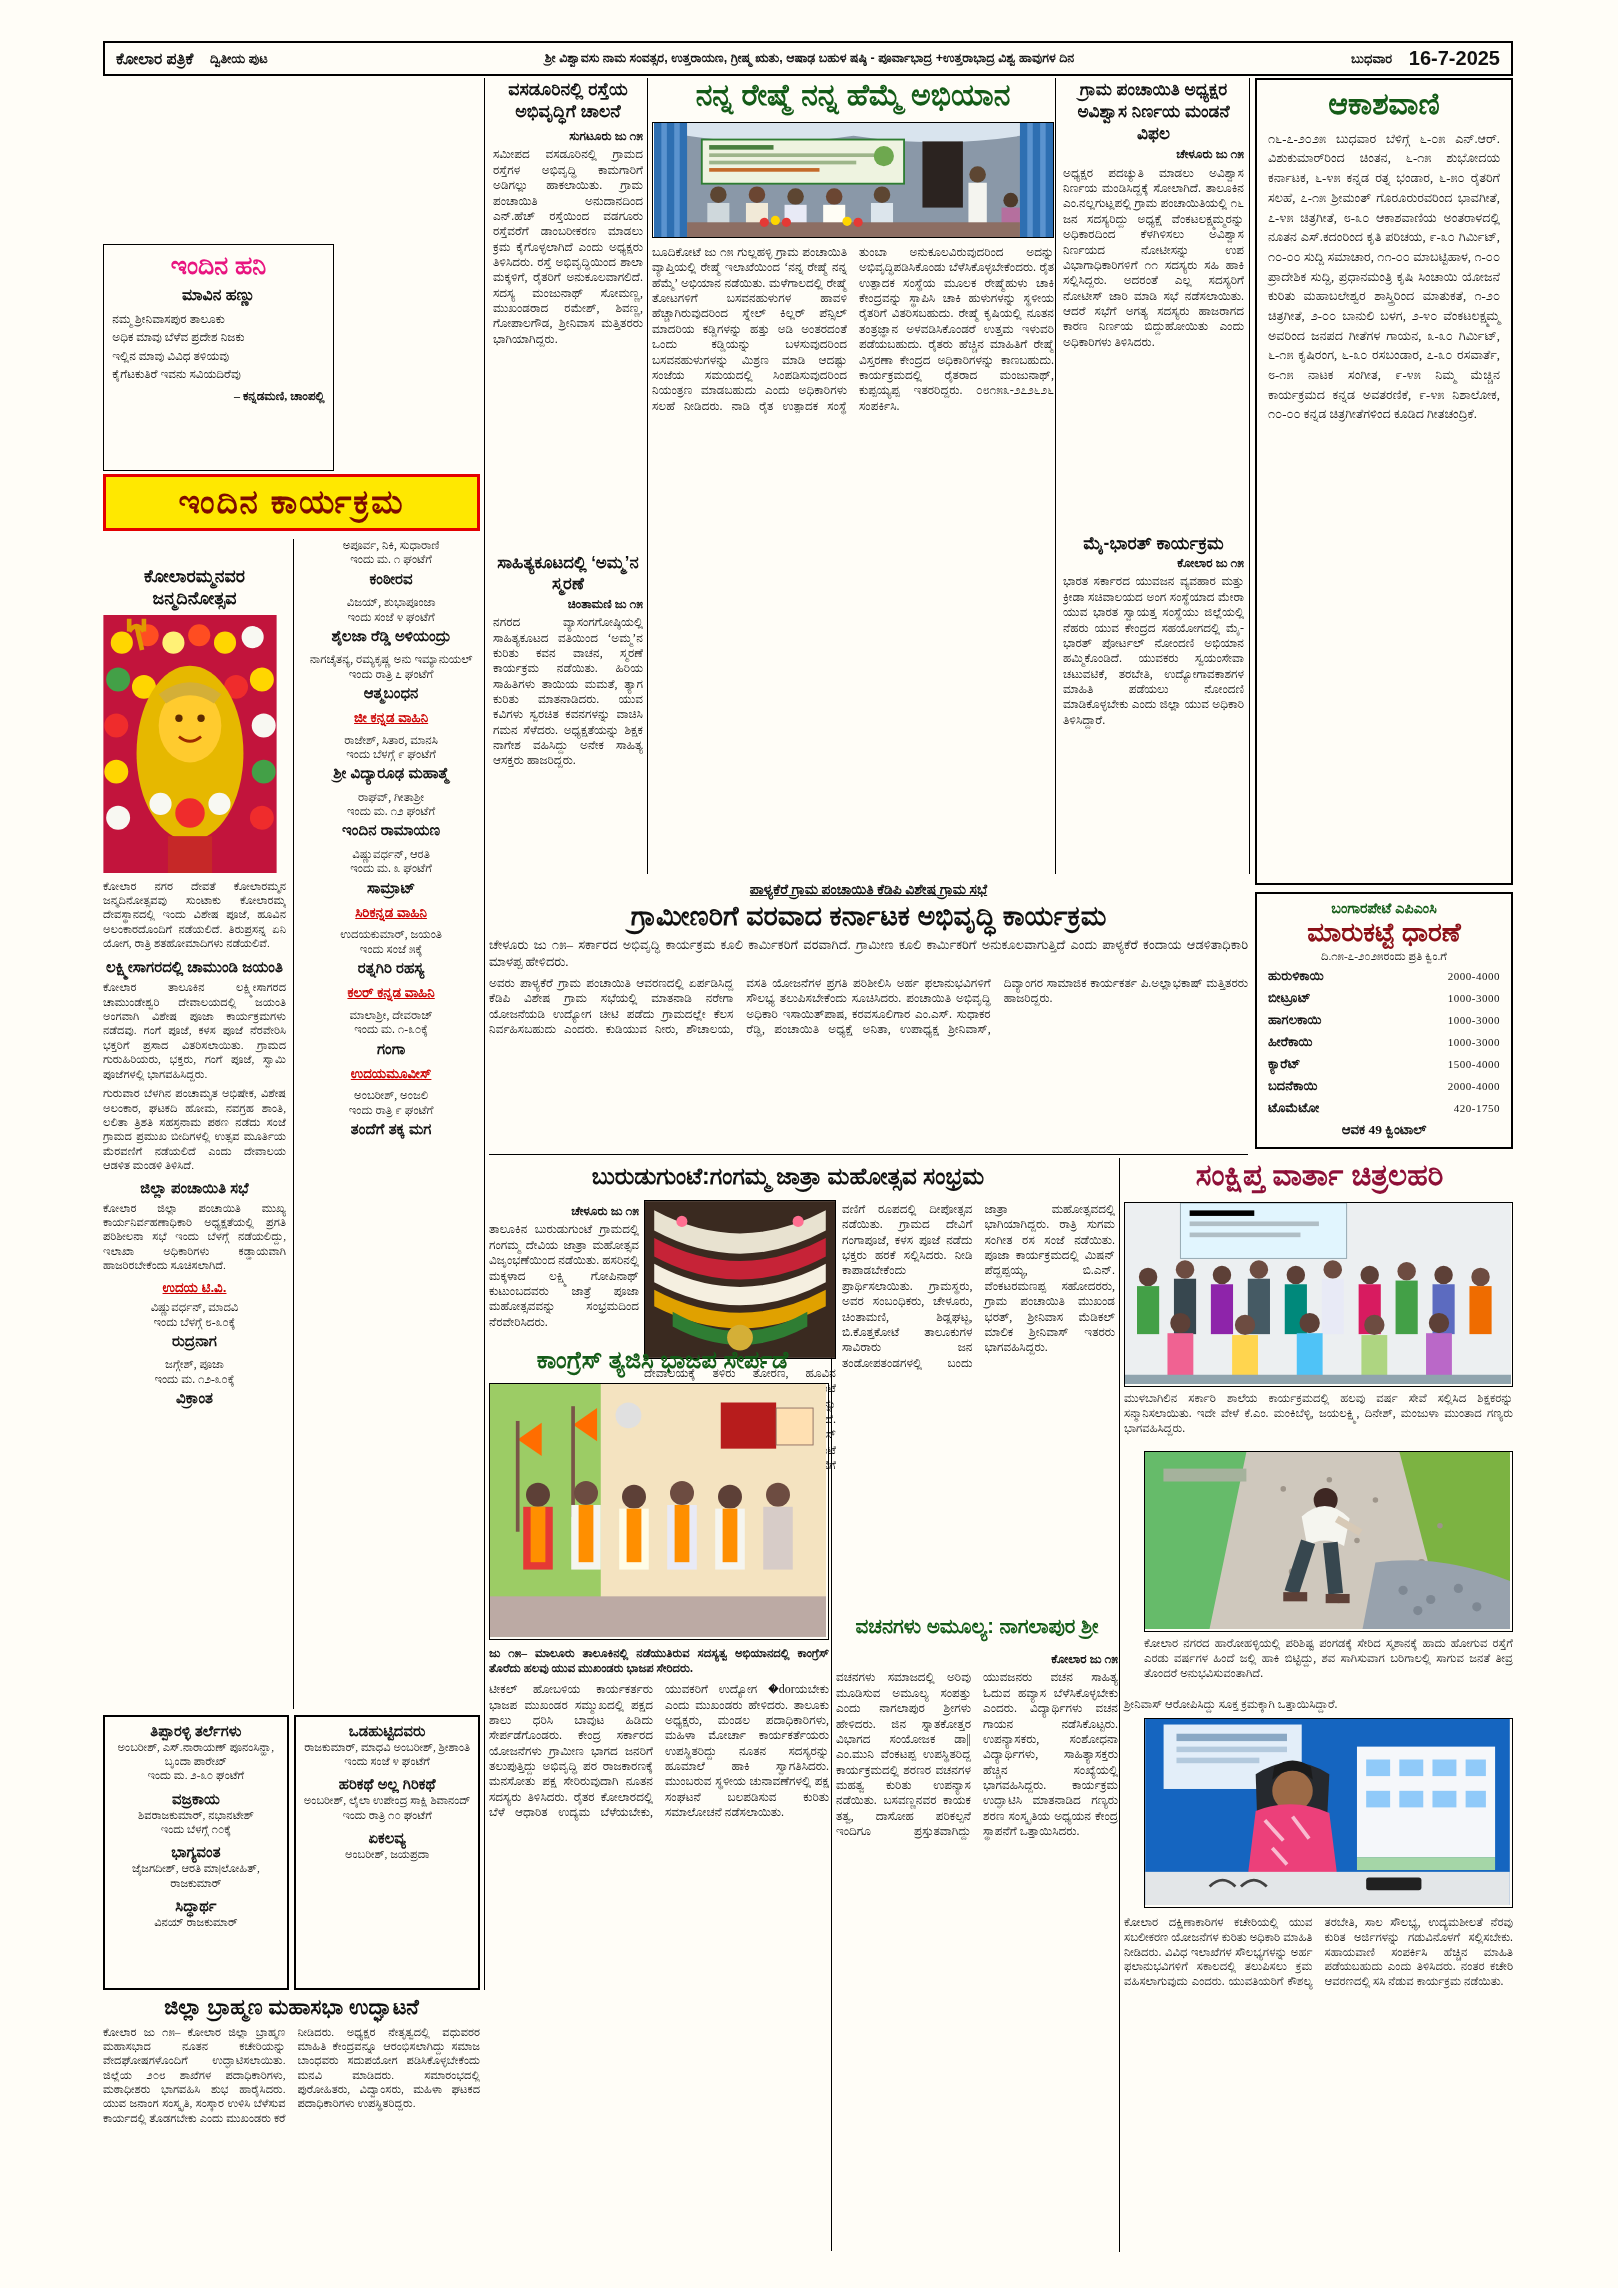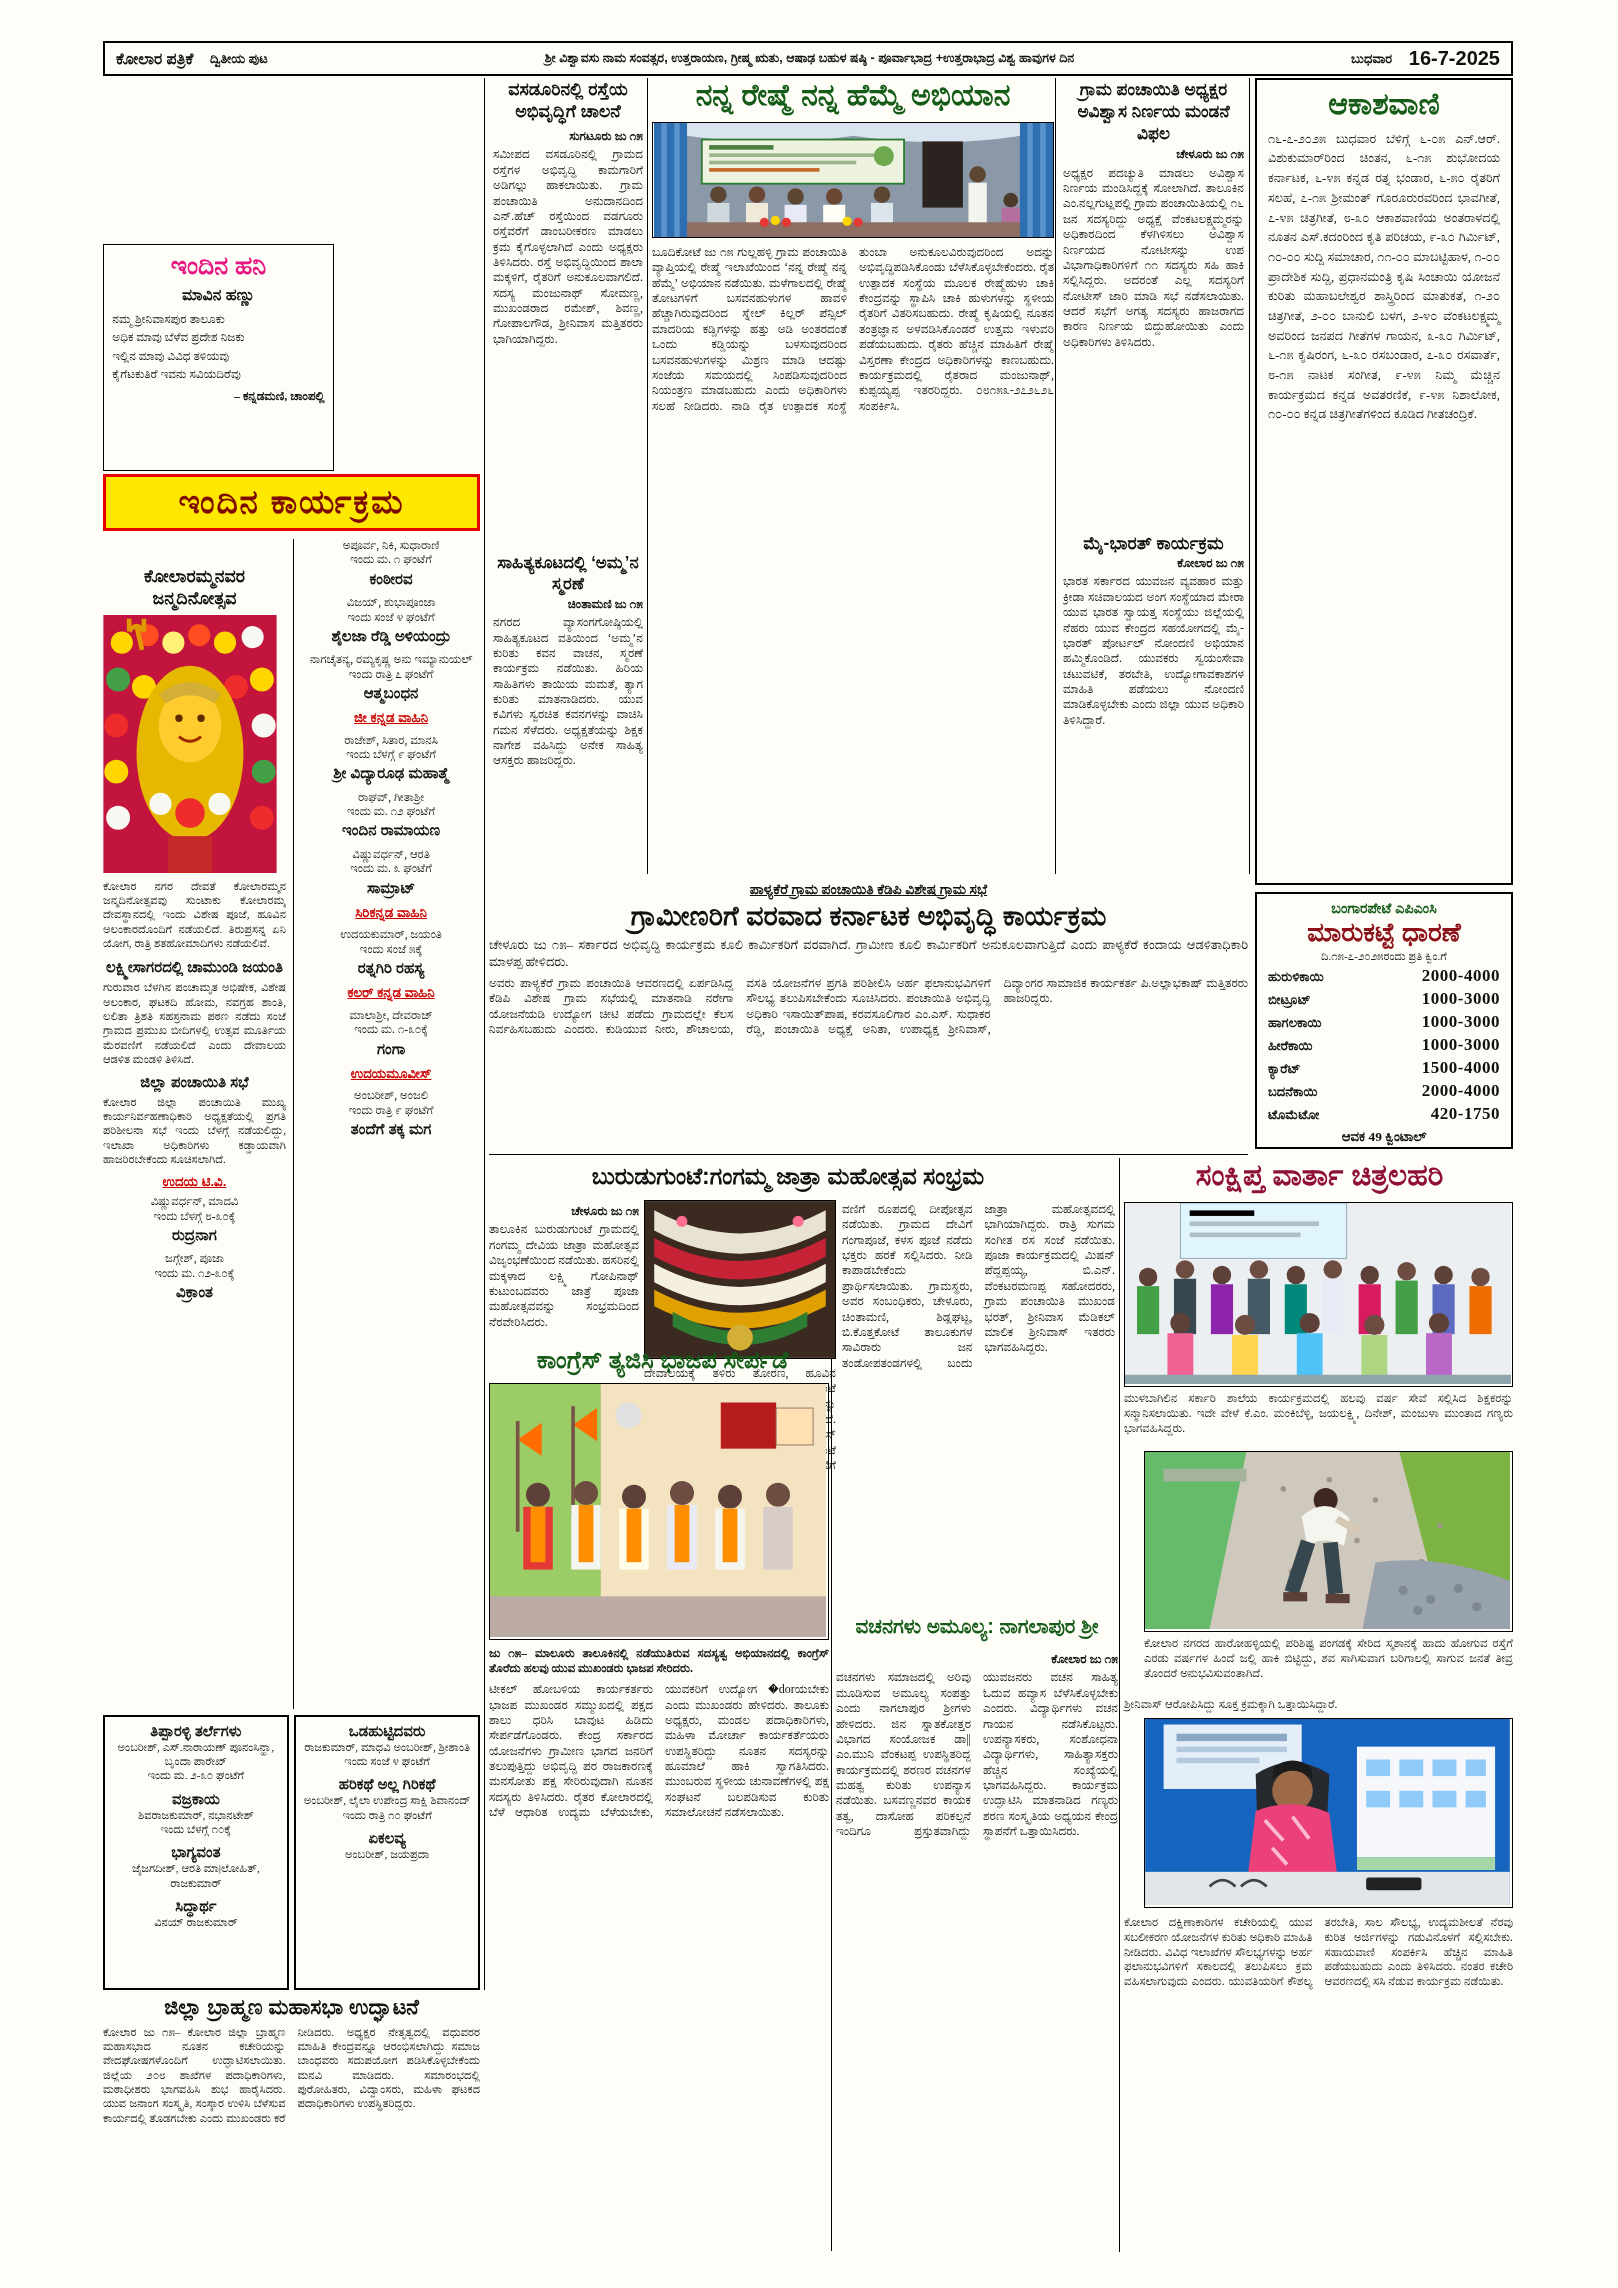--- a/index.html
+++ b/index.html
@@ -29,21 +29,21 @@
   .cine.channel{margin:3.7px 0 7.4px}
   .cine.channel .title{color:#cc0000;font-size:13.4px;text-decoration:underline;font-weight:bold}
   .cine .cast:empty,.cine .time:empty,.bent .cast:empty,.bent .time:empty{display:none}
   
   .bent{text-align:center;margin:0 0 8.3px}
   .bent .title{font-weight:bold;font-size:14.8px;font-family:"Liberation Sans",sans-serif;line-height:1.15}
   .bent .cast,.bent .time{font-size:11.4px;line-height:1.25}
   
   .rrow{display:flex;justify-content:space-between;align-items:baseline;line-height:22px}
   .rrow .lbl{font-weight:bold;font-size:13px}
-  .rrow .val{font-weight:bold;font-size:17px;letter-spacing:0.5px}
+  .rrow .val{font-weight:normal;font-size:11px;letter-spacing:0.5px}
   .cols2{column-count:2;column-gap:12px}
   .cols3{column-count:3;column-gap:13px}
   .clip{overflow:hidden}
   .photo{display:block}
   .cap{font-size:11.6px;line-height:1.28;text-align:justify}
 </style>
 </head>
 <body>
 
 <div class="page">
@@ -102,20 +102,21 @@
         <path d="M82 132 q12 10 24 0" stroke="#9c2a00" stroke-width="3" fill="none"></path>
         <path d="M60 86 q34-26 68 0 l-8 10 q-26-18-52 0 z" fill="#d4af37"></path>
         <circle cx="94" cy="215" r="16" fill="#ef2c2c"></circle>
           <circle cx="62" cy="205" r="12" fill="#f8f8f2"></circle>
           <circle cx="126" cy="205" r="12" fill="#f8f8f2"></circle>
         <rect x="70" y="240" width="48" height="40" fill="#c62828"></rect>
       </svg>
     </div>
     <p class="body12 j" style="margin-top:5.5px">ಕೋಲಾರ ನಗರ ದೇವತೆ ಕೋಲಾರಮ್ಮನ ಜನ್ಮದಿನೋತ್ಸವವು ಸುಂಟಾಕು ಕೋಲಾರಮ್ಮ ದೇವಸ್ಥಾನದಲ್ಲಿ ಇಂದು ವಿಶೇಷ ಪೂಜೆ, ಹೂವಿನ ಅಲಂಕಾರದೊಂದಿಗೆ ನಡೆಯಲಿದೆ. ತಿರುಪ್ರಸನ್ನ ಏನಿ ಯೋಗ, ರಾತ್ರಿ ಶತಹೋಮಾದಿಗಳು ನಡೆಯಲಿವೆ.</p>
     <div class="hd ctr" style="font-size:15px;line-height:1.25;margin:7.4px 0 3.7px">ಲಕ್ಷ್ಮೀಸಾಗರದಲ್ಲಿ ಚಾಮುಂಡಿ ಜಯಂತಿ</div>
+    <p class="body12 j">ಕೋಲಾರ ತಾಲೂಕಿನ ಲಕ್ಷ್ಮೀಸಾಗರದ ಚಾಮುಂಡೇಶ್ವರಿ ದೇವಾಲಯದಲ್ಲಿ ಜಯಂತಿ ಅಂಗವಾಗಿ ವಿಶೇಷ ಪೂಜಾ ಕಾರ್ಯಕ್ರಮಗಳು ನಡೆದವು. ಗಂಗೆ ಪೂಜೆ, ಕಳಸ ಪೂಜೆ ನೆರವೇರಿಸಿ ಭಕ್ತರಿಗೆ ಪ್ರಸಾದ ವಿತರಿಸಲಾಯಿತು. ಗ್ರಾಮದ ಗುರುಹಿರಿಯರು, ಭಕ್ತರು, ಗಂಗೆ ಪೂಜೆ, ಸ್ವಾಮಿ ಪೂಜೆಗಳಲ್ಲಿ ಭಾಗವಹಿಸಿದ್ದರು.</p>
     <p class="body12 j">ಗುರುವಾರ ಬೆಳಗಿನ ಪಂಚಾಮೃತ ಅಭಿಷೇಕ, ವಿಶೇಷ ಅಲಂಕಾರ, ಘಟಕದಿ ಹೋಮ, ನವಗ್ರಹ ಶಾಂತಿ, ಲಲಿತಾ ತ್ರಿಶತಿ ಸಹಸ್ರನಾಮ ಪಠಣ ನಡೆದು ಸಂಜೆ ಗ್ರಾಮದ ಪ್ರಮುಖ ಬೀದಿಗಳಲ್ಲಿ ಉತ್ಸವ ಮೂರ್ತಿಯ ಮೆರವಣಿಗೆ ನಡೆಯಲಿದೆ ಎಂದು ದೇವಾಲಯ ಆಡಳಿತ ಮಂಡಳಿ ತಿಳಿಸಿದೆ.</p>
     <div class="hd ctr" style="font-size:14.8px;margin:7.4px 0 3.7px">ಜಿಲ್ಲಾ ಪಂಚಾಯಿತಿ ಸಭೆ</div>
     <p class="body12 j">ಕೋಲಾರ ಜಿಲ್ಲಾ ಪಂಚಾಯಿತಿ ಮುಖ್ಯ ಕಾರ್ಯನಿರ್ವಹಣಾಧಿಕಾರಿ ಅಧ್ಯಕ್ಷತೆಯಲ್ಲಿ ಪ್ರಗತಿ ಪರಿಶೀಲನಾ ಸಭೆ ಇಂದು ಬೆಳಗ್ಗೆ ನಡೆಯಲಿದ್ದು, ಇಲಾಖಾ ಅಧಿಕಾರಿಗಳು ಕಡ್ಡಾಯವಾಗಿ ಹಾಜರಿರಬೇಕೆಂದು ಸೂಚಿಸಲಾಗಿದೆ.</p>
     <div class="hd ctr" style="font-size:13.4px;color:#cc0000;text-decoration:underline;margin:7.4px 0 5.5px">ಉದಯ ಟಿ.ವಿ.</div>
     <div>
 
         <div class="cine">
           <div class="cast">ವಿಷ್ಣುವರ್ಧನ್, ಮಾದವಿ</div>
           <div class="time">ಇಂದು ಬೆಳಗ್ಗೆ ೮-೩೦ಕ್ಕೆ</div>
           <div class="title">ರುದ್ರನಾಗ</div>

